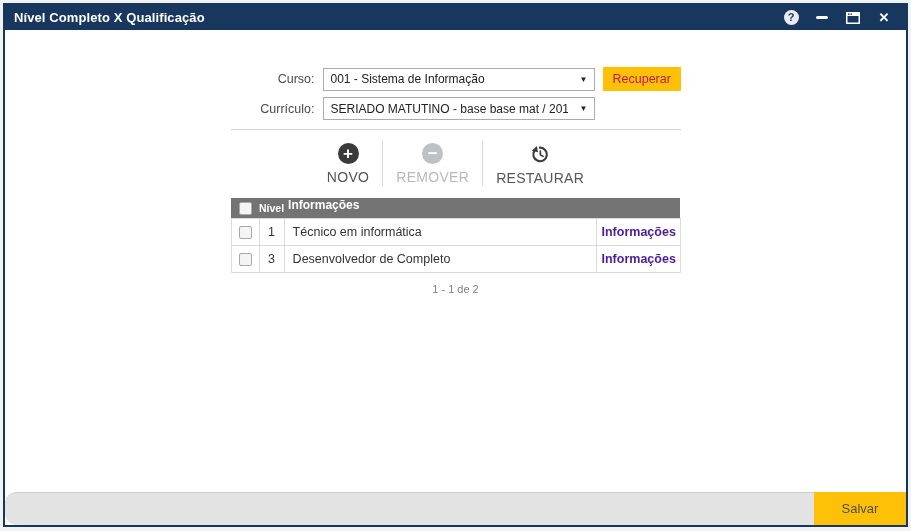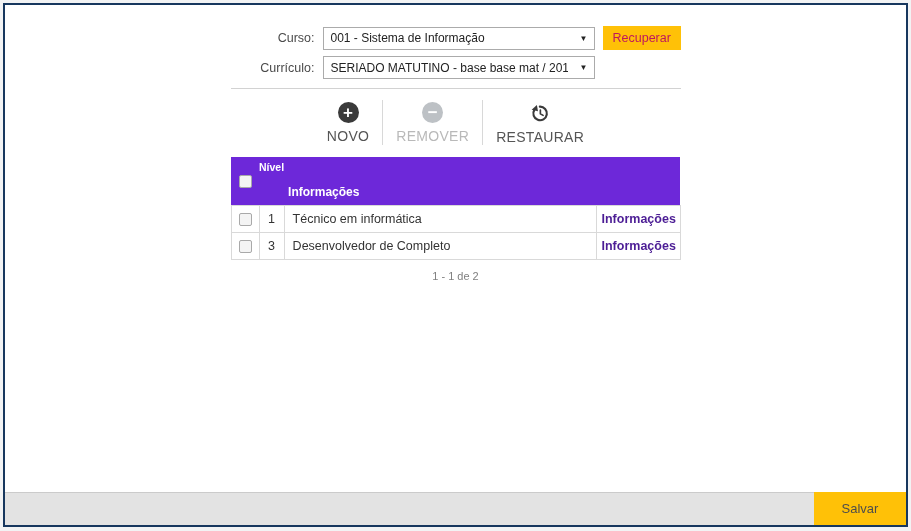--- a/index.html
+++ b/index.html
@@ -52,21 +52,21 @@
   .min-bar { width: 12px; height: 3px; background: #FFFFFF; border-radius: 2px; }
   .close-x { color: #FFFFFF; font-size: 13px; font-weight: bold; line-height: 1; }
   
   .content {
     flex: 1 1 auto;
     position: relative;
     background: #FFFFFF;
   }
   .content-col {
     width: 450px;
-    margin: 0 auto;
+    margin: 16px auto;
     padding-top: 21px;
   }
   
   .form-row {
     display: grid;
     grid-template-columns: 84px 272px auto;
     column-gap: 8px;
     align-items: center;
     margin-bottom: 6px;
   }
@@ -141,24 +141,24 @@
   .tool.disabled { cursor: default; }
   .tool.disabled .tool-label { color: #B9B9B9; }
   
   table.qual-table {
     width: 100%;
     margin-top: 12px;
     border-collapse: collapse;
     font-size: 12.5px;
   }
   .qual-table thead th {
-    background: #6d28d9;
+    background: #737373;
     color: #FFFFFF;
     text-align: left;
-    height: 48px;
+    height: 20px;
     padding: 0;
   }
   .th-check { width: 28px; text-align: center !important; vertical-align: middle; }
   .th-nivel { width: 24px; vertical-align: top; font-size: 10.5px; padding-top: 4px !important; }
   .th-qual  { vertical-align: bottom; font-size: 12px; padding: 0 0 6px 4px !important; }
   .th-info  { width: 84px; }
   .qual-table tbody td {
     border: 1px solid #D9D9D9;
     height: 27px;
     color: #333333;
@@ -192,38 +192,60 @@
     color: #808080;
     margin-top: 10px;
   }
   
   .footer {
     flex: 0 0 auto;
     height: 33px;
     background: #E3E3E3;
     border-top: 1px solid #CBCBCB;
     position: relative;
+    border-radius: 12px;
   }
   .btn-salvar {
     position: absolute;
     right: 0; top: -1px; bottom: 0;
     width: 92px;
     background: #FFC107;
     border: none;
     font-family: "Liberation Sans", sans-serif;
     font-size: 13px;
     color: #4D4D4D;
     cursor: pointer;
   }
 </style>
 </head>
 <body>
 
 <div class="window">
 
+  <div class="titlebar">
+    <span class="title">Nível Completo X Qualificação</span>
+    <span class="spacer"></span>
+    <span class="tb-btn">
+      <span class="help-circle">?</span>
+    </span>
+    <span class="tb-btn">
+      <span class="min-bar"></span>
+    </span>
+    <span class="tb-btn">
+      <svg width="14" height="12" viewBox="0 0 14 12">
+        <rect x="0.75" y="0.75" width="12.5" height="10.5" fill="none" stroke="#FFFFFF" stroke-width="1.5"></rect>
+        <rect x="0" y="0" width="14" height="4" fill="#FFFFFF"></rect>
+        <rect x="2" y="1.4" width="1.4" height="1.4" fill="#17375E"></rect>
+        <rect x="4.4" y="1.4" width="1.4" height="1.4" fill="#17375E"></rect>
+      </svg>
+    </span>
+    <span class="tb-btn">
+      <span class="close-x">✕</span>
+    </span>
+  </div>
 
   <div class="content">
     <div class="content-col">
 
       <div class="form-row">
         <span class="form-label">Curso:</span>
         <div class="select">
           <span class="sel-text">001 - Sistema de Informação</span>
           <span class="sel-arrow">▼</span>
         </div>

